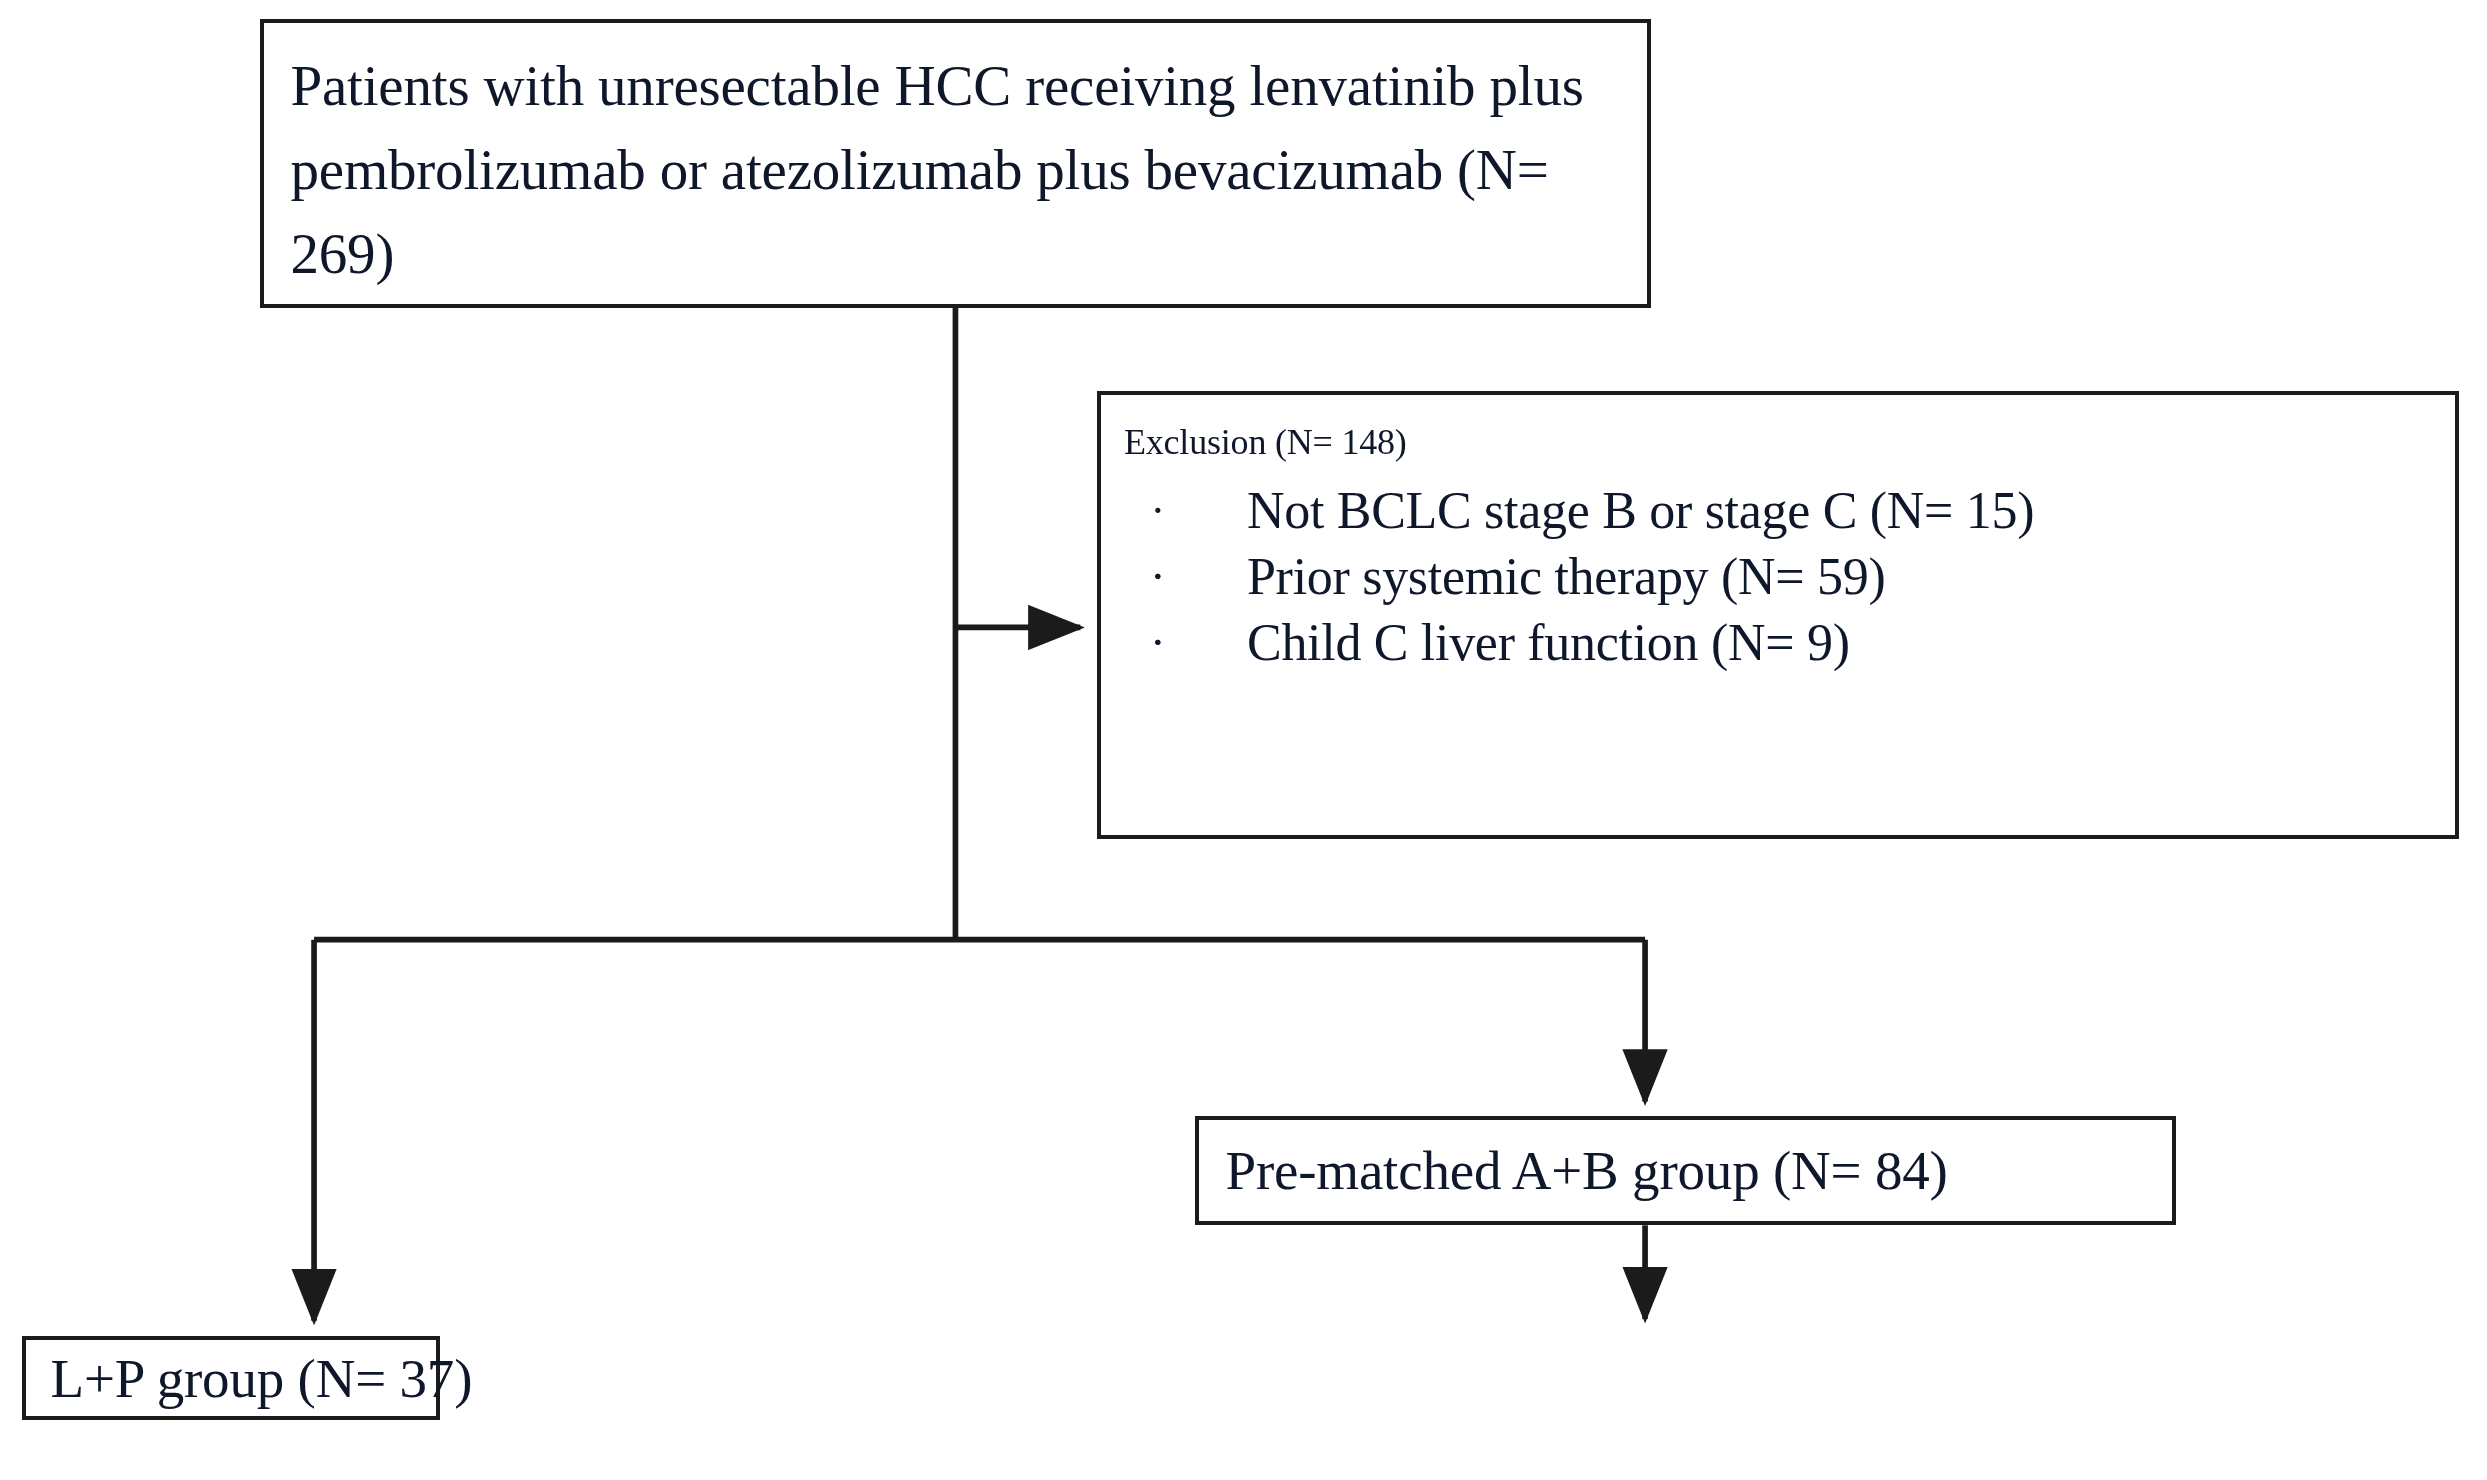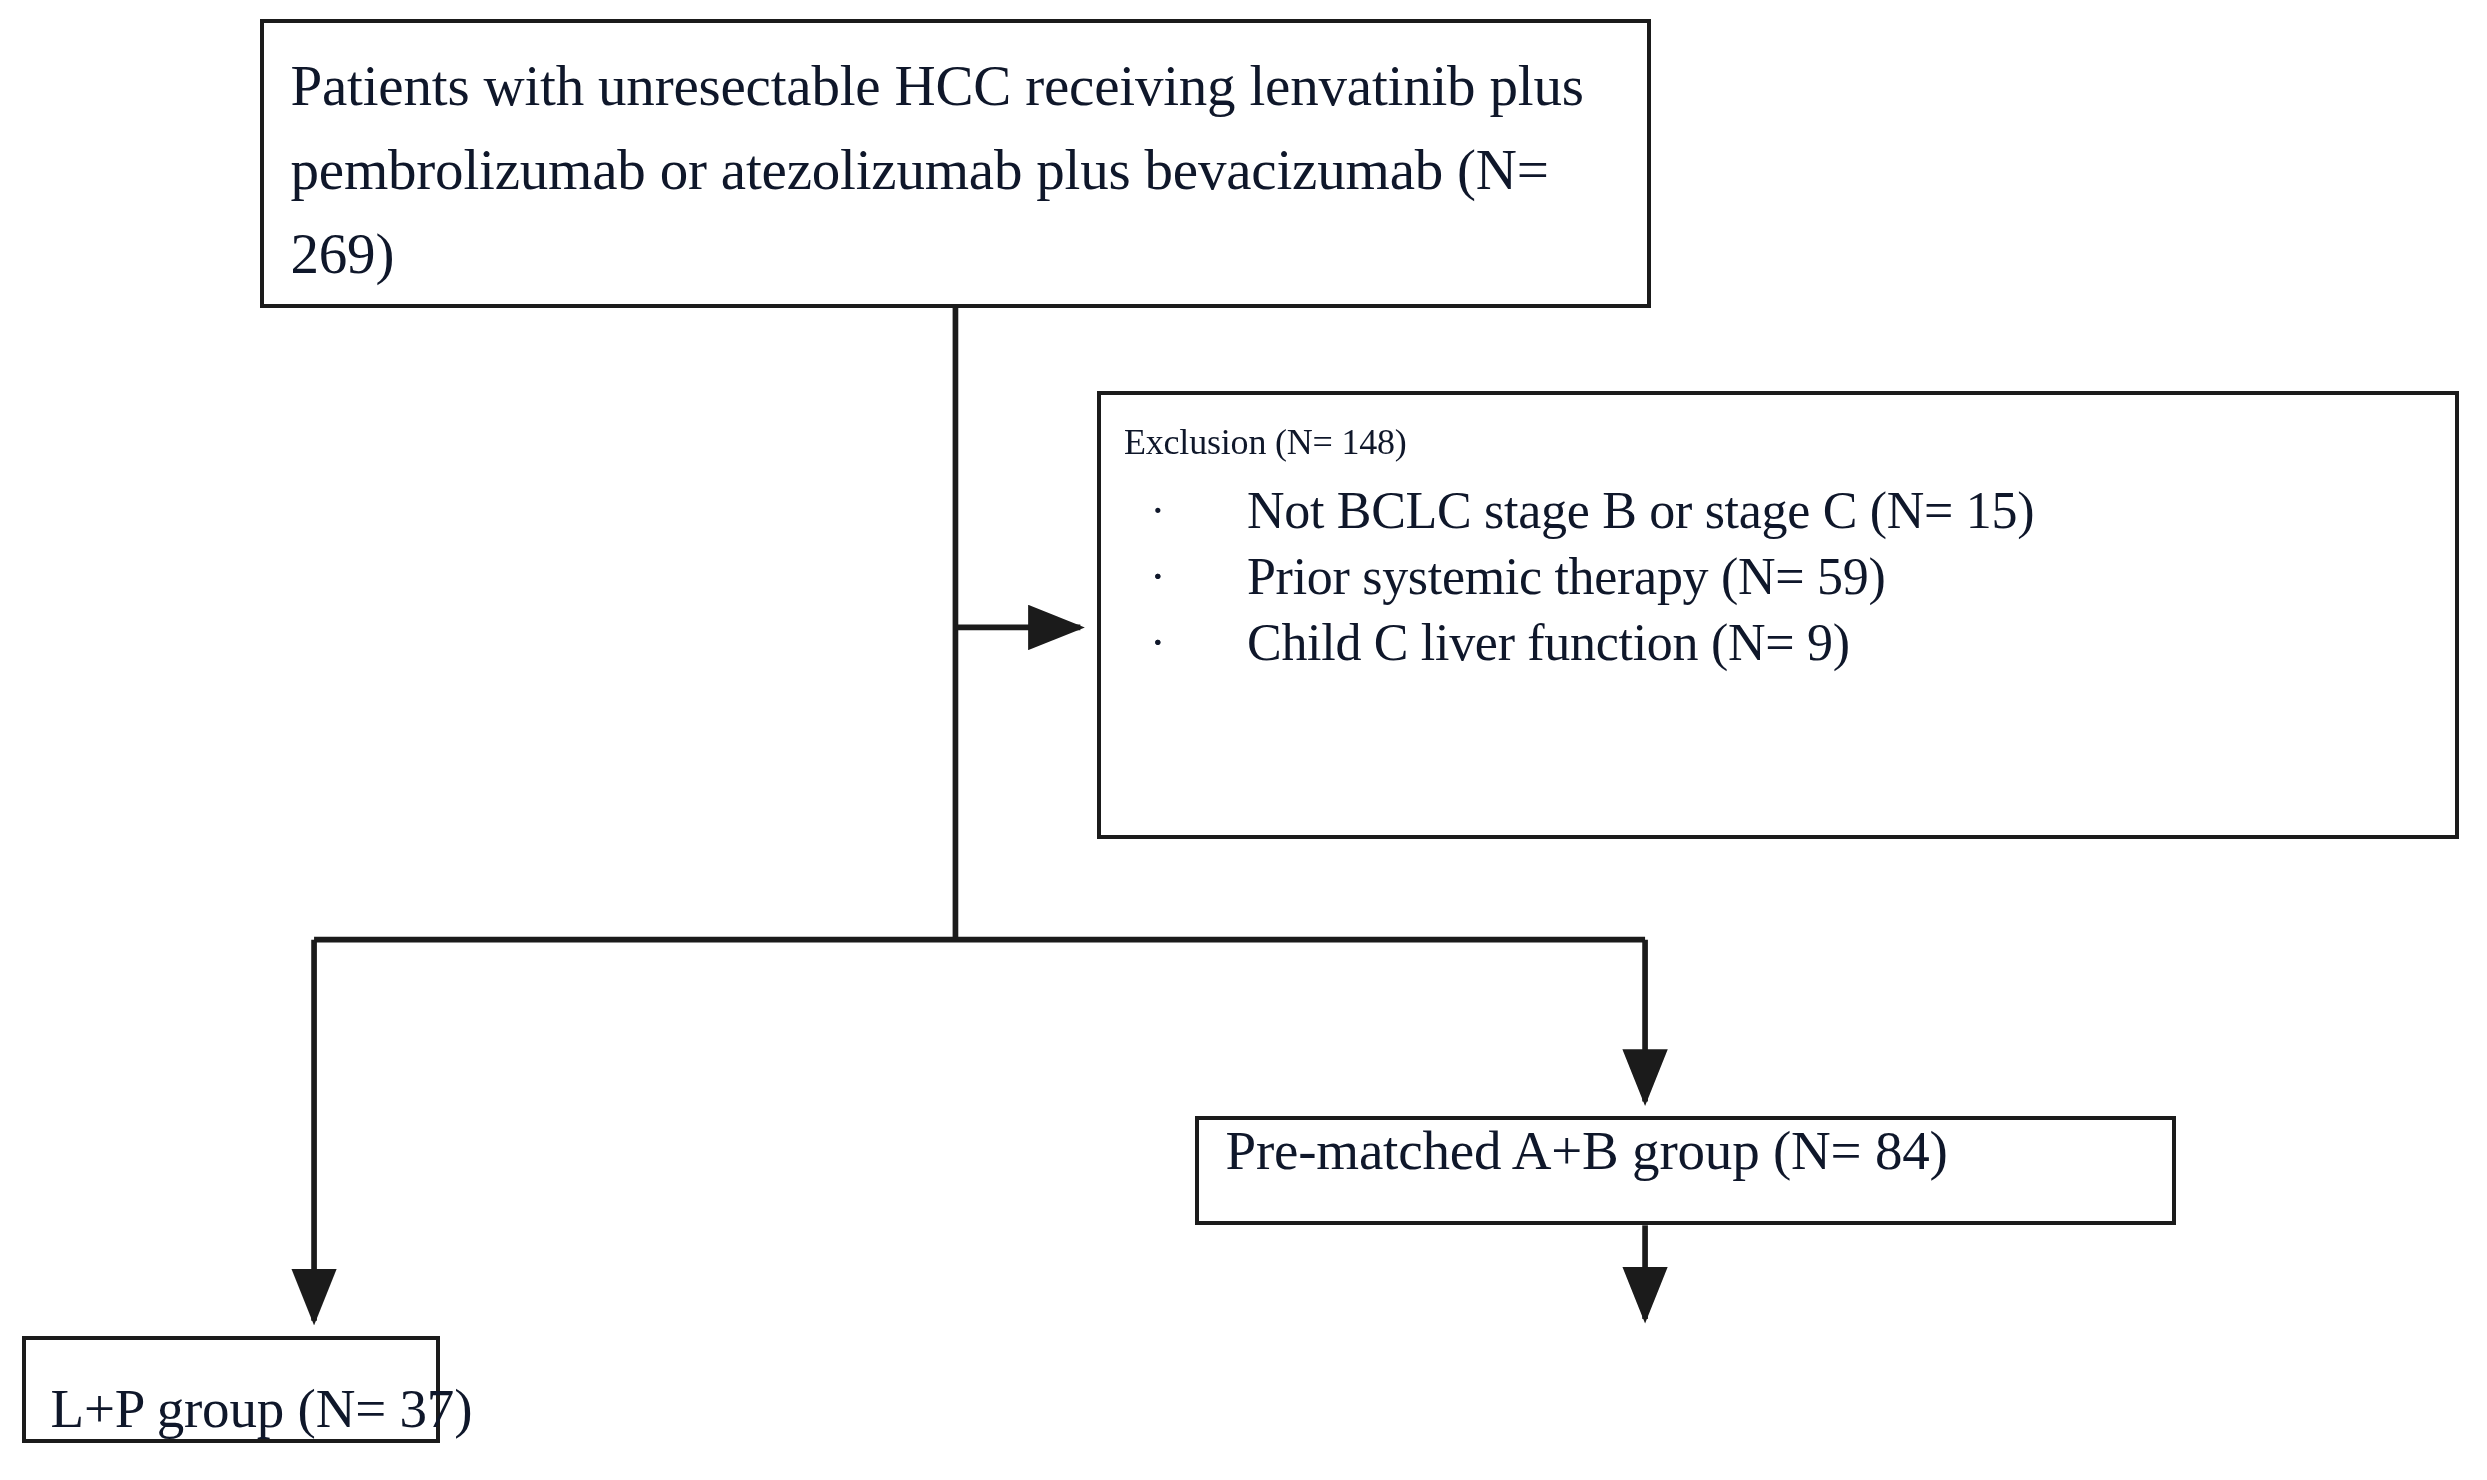--- a/index.html
+++ b/index.html
@@ -83,37 +83,38 @@
     line-height: 66px;
   }
 
   
   #node-prematched {
     left: 1195px;
     top: 1116px;
     width: 981px;
     height: 109px;
     display: flex;
+    align-items: center;
     padding-left: 26.5px;
   }
   #node-prematched .body {
     font-size: 55px;
     line-height: 61px;
     letter-spacing: -0.2px;
     white-space: nowrap;
   }
 
   
   #node-lp {
     left: 22px;
     top: 1336px;
     width: 418px;
-    height: 107px;
+    height: 84px;
     display: flex;
-    align-items: flex-end;
+    align-items: center;
     padding-left: 24.6px;
   }
   #node-lp .body {
     font-size: 55px;
     line-height: 61px;
     letter-spacing: -0.2px;
     white-space: nowrap;
   }
 
   #node-matched {

